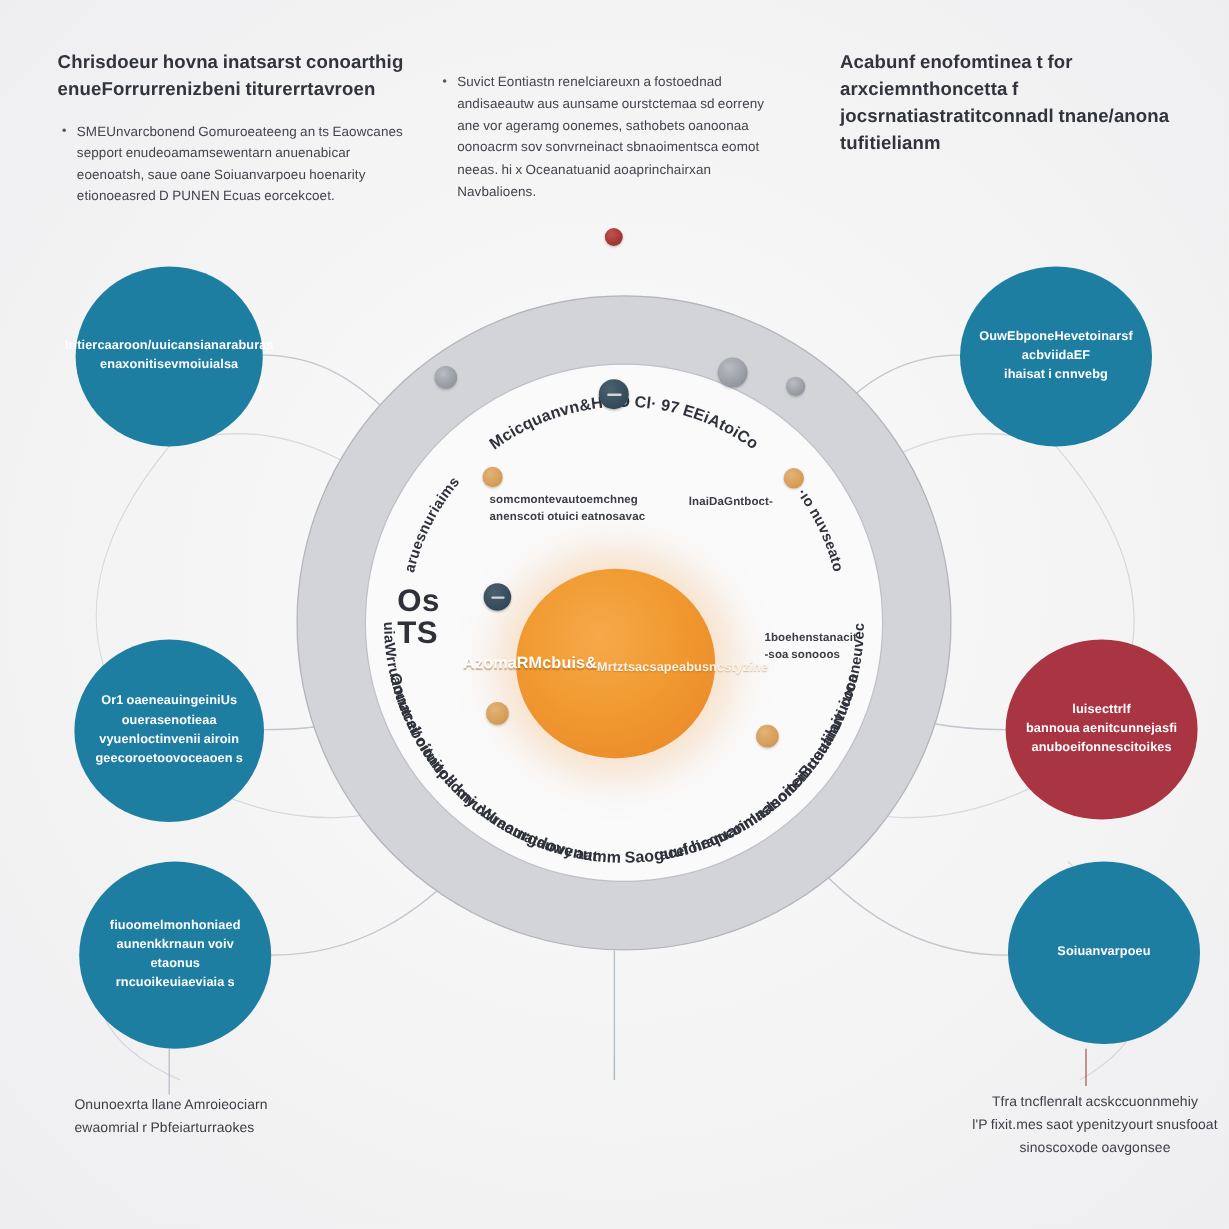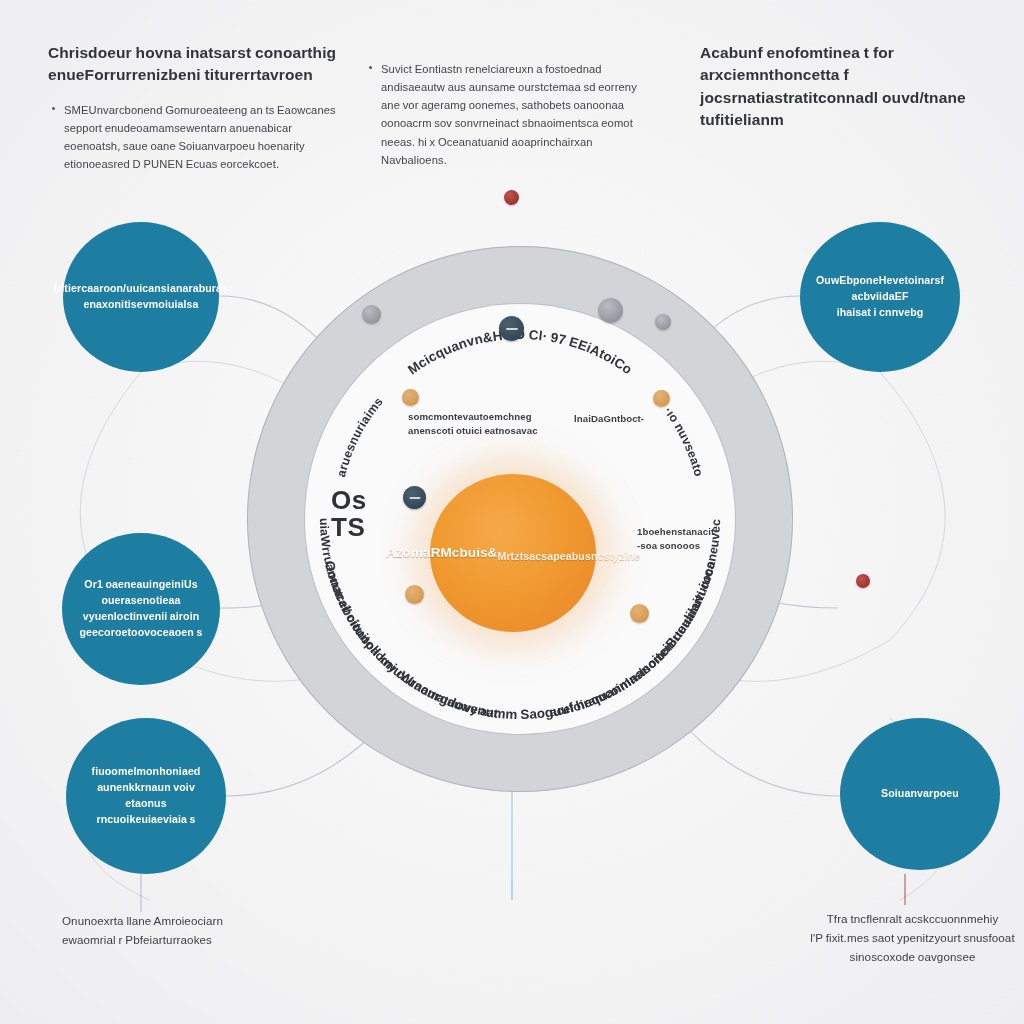--- a/index.html
+++ b/index.html
@@ -213,21 +213,21 @@
 
   <div class="hdr" id="hdr-mid">
 
     <ul>
       <li class="pseudo">Suvict Eontiastn renelciareuxn a fostoednad andisaeautw aus aunsame ourstctemaa sd eorreny ane vor ageramg oonemes, sathobets oanoonaa oonoacrm sov sonvrneinact sbnaoimentsca eomot neeas. hi x Oceanatuanid aoaprinchairxan Navbalioens.</li>
     </ul>
   </div>
 
   <div class="hdr" id="hdr-right">
     <div class="title pseudo" style="white-space: pre-line;">Acabunf enofomtinea t for arxciemnthoncetta f 
-jocsrnatiastratitconnadl ouvd/tnane tufitielianm</div>
+jocsrnatiastratitconnadl tnane/anona tufitielianm</div>
   </div>
 
   <div id="ringwrap">
     <div class="ring-outer"></div>
     <div class="ring-hole"></div>
     <div class="ring-inner-line"></div>
 
     <svg id="curvetext" viewBox="0 0 546 546">
       <defs>
         <path id="arcTop" d="M 93 273 A 180 180 0 0 1 453 273" fill="none"></path>
@@ -300,20 +300,25 @@
   <div class="sat blue" id="sat-l3">
     <span class="pseudo light" style="white-space: pre-line;">fiuoomelmonhoniaed
 aunenkkrnaun voiv etaonus
 rncuoikeuiaeviaia s</span>
   </div>
   <div class="sat blue" id="sat-r1">
     <span class="pseudo light" style="white-space: pre-line;">OuwEbponeHevetoinarsf
 acbviidaEF
 ihaisat i cnnvebg</span>
   </div>
+  <div class="sat red" id="sat-r2">
+    <span class="pseudo light" style="white-space: pre-line;">luisecttrlf
+bannoua aenitcunnejasfi
+anuboeifonnescitoikes</span>
+  </div>
   <div class="sat blue" id="sat-r3">
     <span class="pseudo light">Soiuanvarpoeu</span>
   </div>
 
   <div class="foot pseudo" id="foot-left" style="white-space: pre-line;">Onunoexrta llane Amroieociarn
 ewaomrial r Pbfeiarturraokes</div>
   <div class="foot pseudo" id="foot-right" style="white-space: pre-line;">Tfra tncflenralt acskccuonnmehiy
 l'P fixit.mes saot ypenitzyourt snusfooat
 sinoscoxode oavgonsee</div>
 

